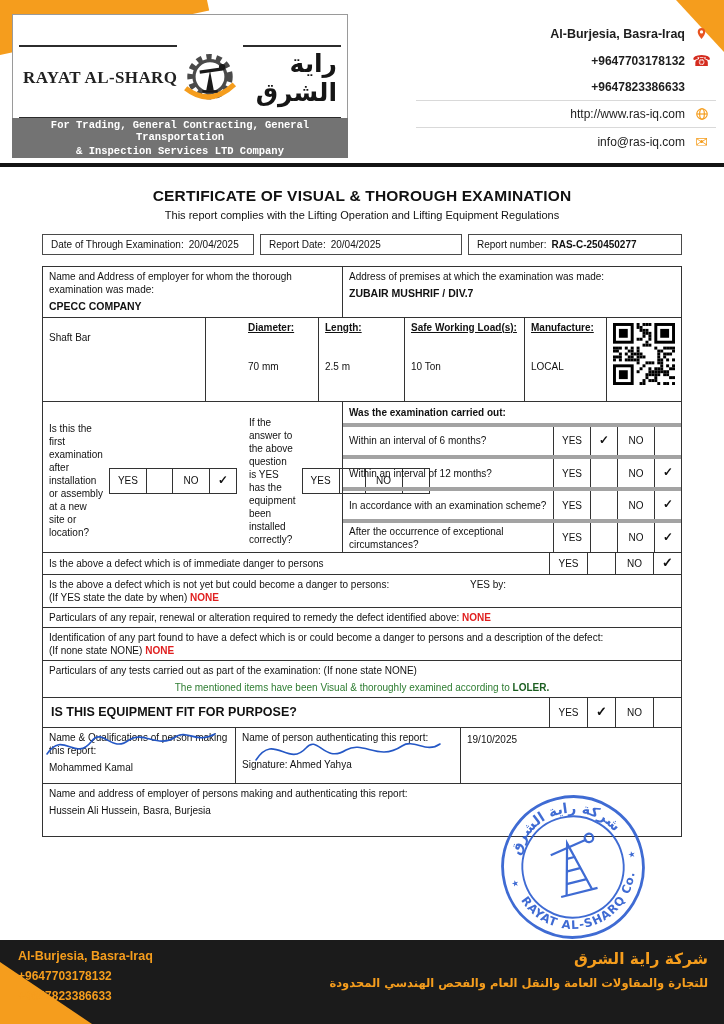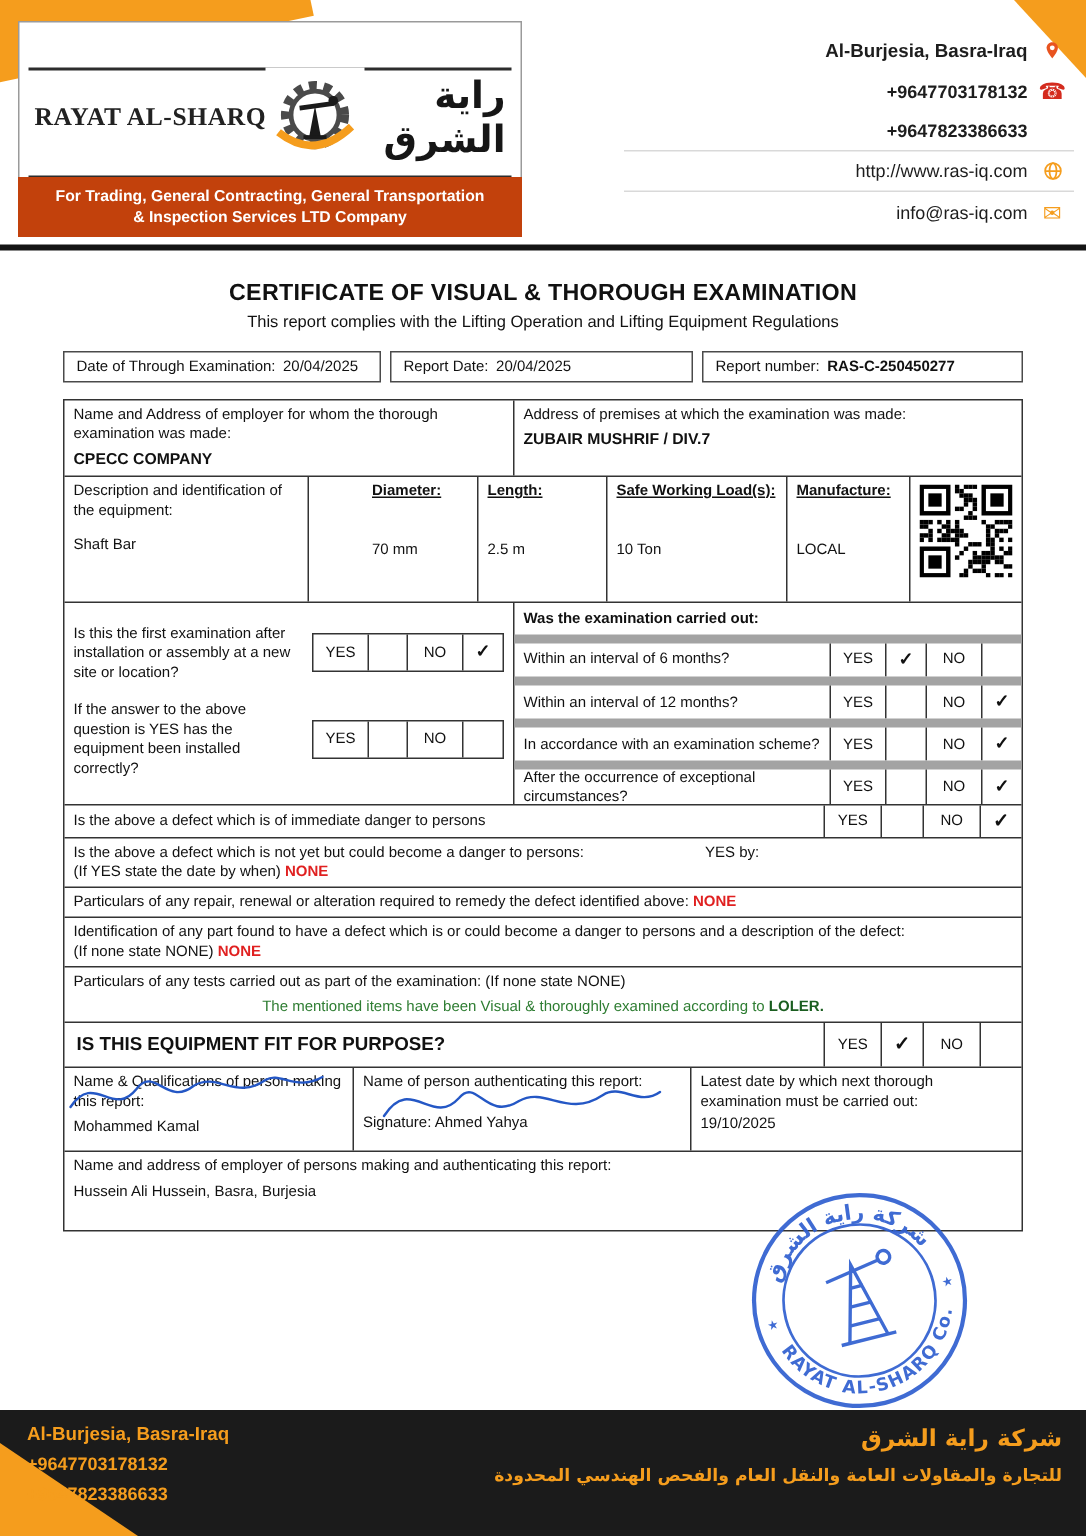--- a/index.html
+++ b/index.html
@@ -17,23 +17,23 @@
               background:#fff; border:1px solid #9a9a9a; z-index:2; }
   .logo-box .rule-a, .logo-box .rule-b { position:absolute; left:6px; right:6px; border-top:2px solid #2c2c2c; }
   .logo-box .rule-a { top:30px; } .logo-box .rule-b { bottom:22px; }
   .logo-row { position:absolute; left:10px; right:10px; top:50%; transform:translateY(-50%);
               display:flex; align-items:center; justify-content:space-between; }
   .logo-en { font-family:"Liberation Serif", serif; font-weight:bold; font-size:17px;
              letter-spacing:.4px; color:#222; white-space:nowrap; }
   .logo-gear { width:66px; height:66px; flex:0 0 auto; background:#fff; display:flex;
                align-items:center; justify-content:center; }
   .logo-ar { font-family:"DejaVu Sans", sans-serif; font-weight:bold; font-size:25px; color:#161616; direction:rtl; }
-  .banner { position:absolute; left:12px; top:118px; width:336px; height:40px; background:#c2410c;
+  .banner { position:absolute; left:12px; top:118px; width:336px; height:40px; background:#737373;
             color:#fff; font-weight:bold; font-size:10.5px; display:flex; flex-direction:column;
-            justify-content:center; text-align:center; gap:2px; z-index:2; }
+            justify-content:center; text-align:center; gap:2px; z-index:2;font-family:Liberation Mono, monospace; }
   .contact { position:absolute; right:8px; top:20px; width:300px; font-size:12px; z-index:2; }
   .crow { display:flex; justify-content:flex-end; align-items:center; gap:8px; height:27px; padding-right:6px; }
   .crow.sep { border-bottom:1px solid #d9d9d9; }
   .crow .txt { color:#1d1d1d; }
   .crow.bold .txt { font-weight:bold; font-size:12.5px; }
   .cicon { width:17px; display:inline-flex; justify-content:center; align-items:center; }
   .glyph-phone { color:#d42b1e; font-size:15px; font-family:"DejaVu Sans", sans-serif; }
   .glyph-mail  { color:#f59d1d; font-size:15px; font-family:"DejaVu Sans", sans-serif; }
   .hr-black { position:absolute; left:0; top:163px; width:724px; height:4px; background:#141414; z-index:2; }
 
@@ -68,31 +68,31 @@
   .cb4 { width:120px; } .cb5 { width:82px; }
   .cb6 { flex:1; display:flex; justify-content:center; align-items:flex-start; padding-top:5px; }
   .hdr-u { font-weight:bold; text-decoration:underline; }
   .cb1 .v2 { margin-top:10px; }
   .cb2 .v2, .cb3 .v2, .cb5 .v2 { margin-top:26px; }
   .cb4 .v2 { margin-top:26px; }
   .qr { width:62px; height:62px; }
 
   
   .cc-left { width:300px; border-right:1px solid #333; padding:14px 6px 6px 6px;
-             display:flex; flex-direction:column; gap:12px; }
+             display:flex; flex-direction:row; gap:12px; }
   .qb { display:flex; align-items:center; gap:6px; }
   .qb .qtext { flex:1; }
   .yn { display:flex; border:1px solid #333; height:26px; flex:0 0 auto; }
   .yn .c { width:37px; display:flex; align-items:center; justify-content:center; border-right:1px solid #333; }
   .yn .m { width:26px; display:flex; align-items:center; justify-content:center;
            border-right:1px solid #333; font-weight:bold; font-size:12px; }
   .yn .m:last-child { border-right:none; }
   .cc-right { flex:1; display:flex; flex-direction:column; }
   .wh { padding:4px 6px; font-weight:bold; }
-  .sq { display:flex; border-top:6px solid #a3a3a3; flex:1; min-height:25px; align-items:stretch; }
+  .sq { display:flex; border-top:4px solid #a3a3a3; flex:1; min-height:25px; align-items:stretch; }
   .sq .t { flex:1; padding:3px 6px; display:flex; align-items:center; }
   .sq .c { width:37px; border-left:1px solid #333; display:flex; align-items:center; justify-content:center; }
   .sq .m { width:27px; border-left:1px solid #333; display:flex; align-items:center;
            justify-content:center; font-weight:bold; font-size:12px; }
 
   
   .rowD { min-height:52px; }
   .cd1 { flex:1; } .cd2 { width:68px; } .cd3 { width:134px; }
   .cd1 .val, .cd2 .val, .cd3 .val { margin-top:8px; }
 
@@ -244,21 +244,20 @@
           <div class="val">CPECC COMPANY</div>
         </div>
         <div class="cell ca2">
           <div class="lab">Address of premises at which the examination was made:</div>
           <div class="val">ZUBAIR MUSHRIF / DIV.7</div>
         </div>
       </div>
 
       <div class="row rowB">
         <div class="cell br cb1">
-          <div class="lab">Description and identification of the equipment:</div>
           <div class="v2">Shaft Bar</div>
         </div>
         <div class="cell br cb2">
           <div class="hdr-u">Diameter:</div>
           <div class="v2">70 mm</div>
         </div>
         <div class="cell br cb3">
           <div class="hdr-u">Length:</div>
           <div class="v2">2.5 m</div>
         </div>
@@ -526,21 +525,20 @@
           <div class="name">Mohammed Kamal</div>
         </div>
         <div class="cell br ck2">
           <svg class="sig sig2" width="190" height="38" viewBox="0 0 190 38">
             <path d="M2,24 C20,-4 34,32 52,12 C64,-2 70,28 92,14 C110,4 124,26 148,10 C160,2 172,18 186,8" fill="none" stroke="#2457c5" stroke-width="1.6" stroke-linecap="round"></path>
           </svg>
           <div class="lab">Name of person authenticating this report:</div>
           <div class="name">Signature: Ahmed Yahya</div>
         </div>
         <div class="cell ck3">
-          <div class="lab">Latest date by which next thorough examination must be carried out:</div>
           <div class="date">19/10/2025</div>
         </div>
       </div>
 
       <div class="row rowL">
         <div class="cell" style="flex:1">
           <div class="lab">Name and address of employer of persons making and authenticating this report:</div>
           <div class="val2">Hussein Ali Hussein, Basra, Burjesia</div>
         </div>
       </div>

